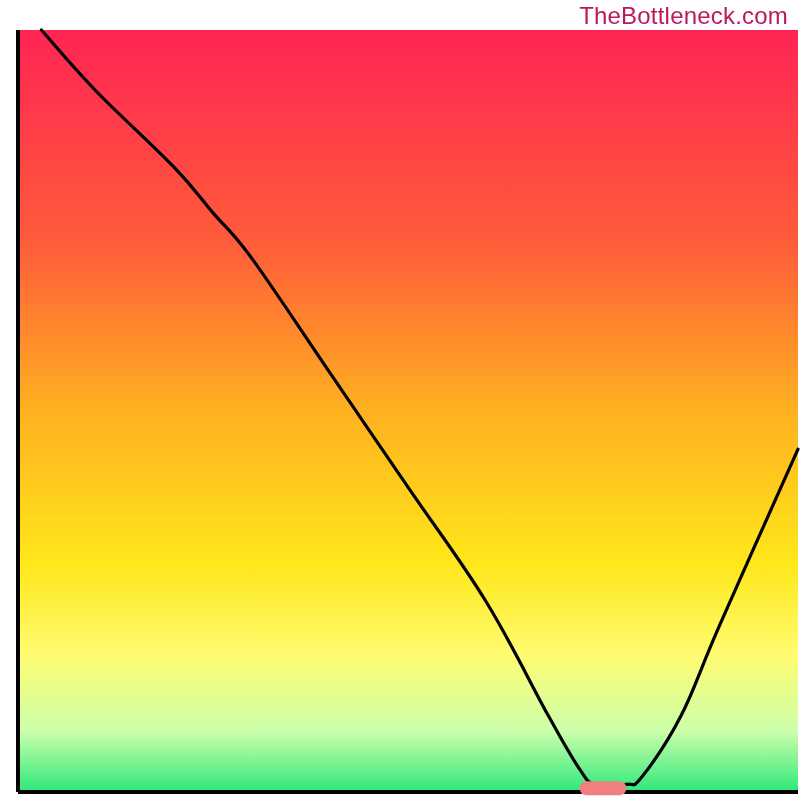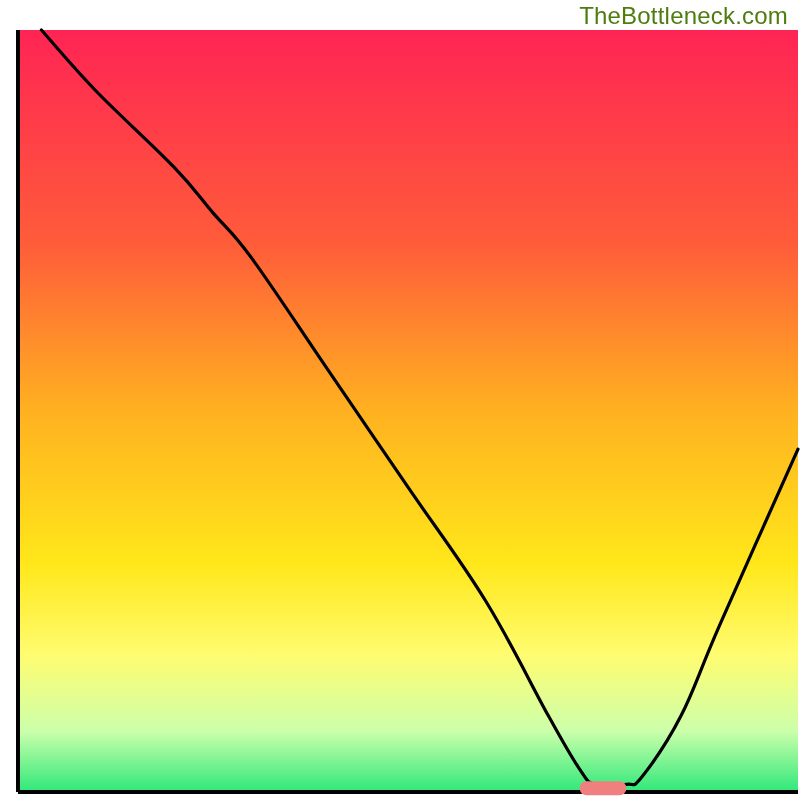--- a/index.html
+++ b/index.html
@@ -17,21 +17,21 @@
   }
   svg {
     display: block;
   }
   .watermark {
     position: absolute;
     top: 2px;
     right: 12px;
     font-family: Arial, Helvetica, sans-serif;
     font-size: 24px;
-    color: #4d7c0f;
+    color: #be185d;
     font-weight: 400;
     letter-spacing: 0.2px;
     user-select: none;
   }
 </style>
 </head>
 <body>
 
 <div class="chart-wrap">
 

